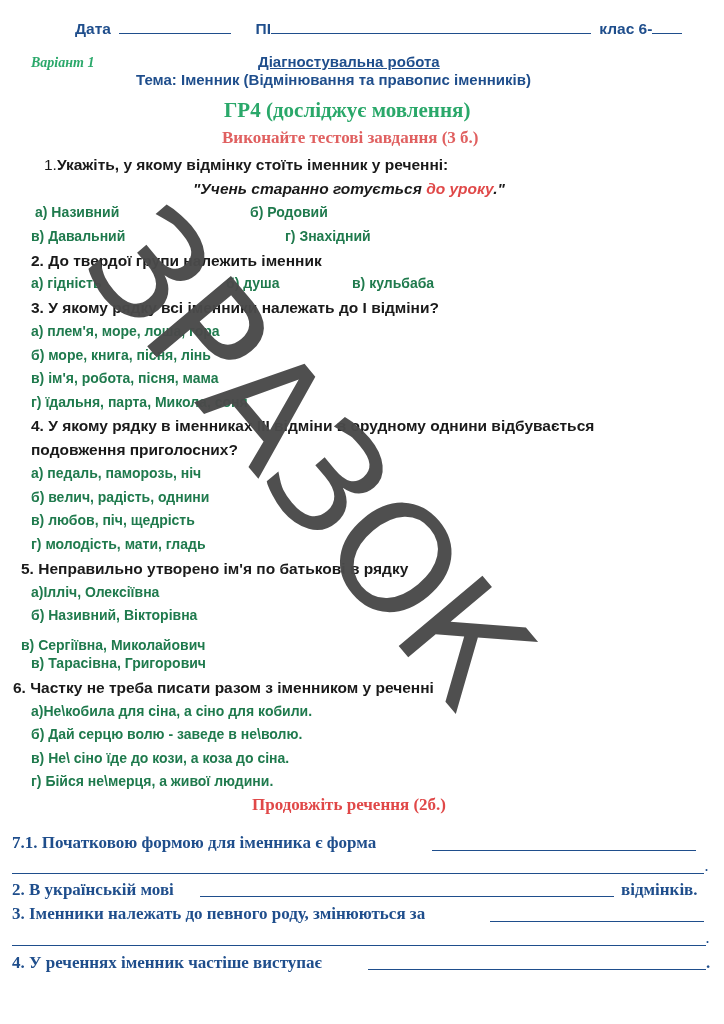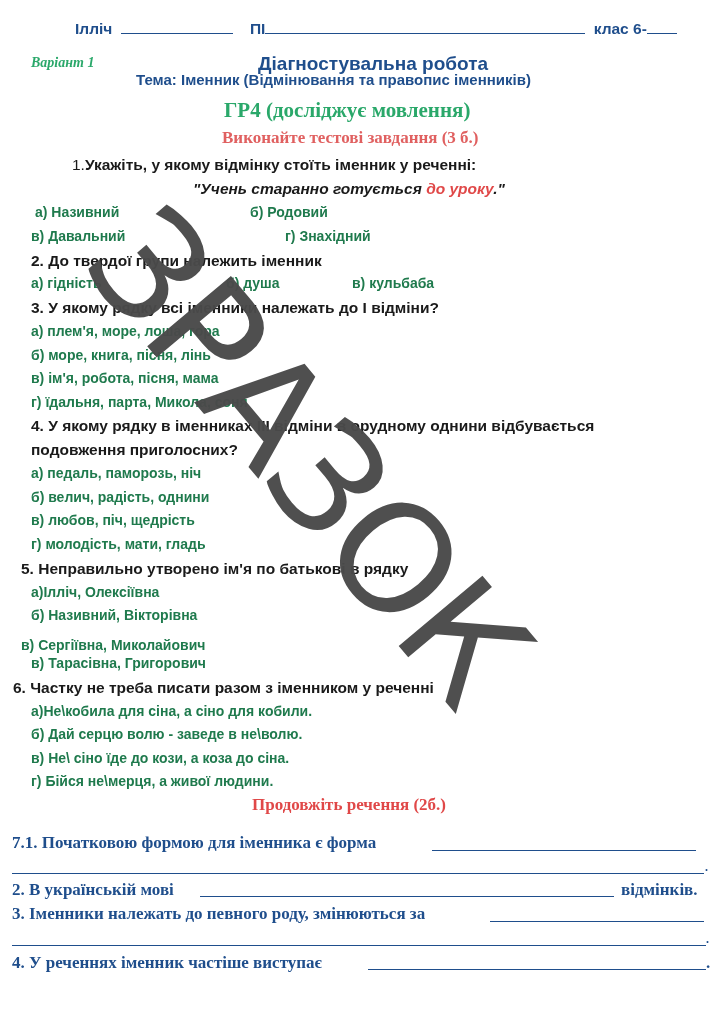--- a/index.html
+++ b/index.html
@@ -14,34 +14,34 @@
   .opt { font-size:14px; font-weight:bold; color:#1f7a4d;text-align:right; }
   .s7 { font-family:"Liberation Serif", serif; font-size:17px; font-weight:bold; color:#1f4e8c; }
   .uline { display:inline-block; border-bottom:1.5px solid #1f4e8c; height:14px; vertical-align:baseline; }
   .hline { position:absolute; border-bottom:1.5px solid #1f4e8c; height:0; }
   .watermark { position:absolute; left:130px; top:380px; font-family:"DejaVu Sans", sans-serif; font-size:150px; font-weight:normal; color:#4a4a4a; transform-origin:0 0; transform:rotate(50deg); letter-spacing:-4px; white-space:nowrap; pointer-events:none; opacity:0.97; }
 </style>
 </head>
 <body>
 
 <div class="abs blue b hdr" style="left:75px; top:19px;">
-  <span>Ілліч</span>
+  <span>Дата</span>
   <span class="uline" style="width:112px; margin-left:4px;"></span>
-  <span style="margin-left:13px;">ПІ</span><span class="uline" style="width:320px;"></span>
+  <span style="margin-left:20px;">ПІ</span><span class="uline" style="width:320px;"></span>
   <span style="margin-left:4px;">клас 6-</span><span class="uline" style="width:30px;"></span>
 </div>
 
 <div class="abs serif b" style="left:31px; top:55px; font-size:14px; font-style:italic; color:#2aa86a;">Варіант 1</div>
-<div class="abs blue b" style="left:258px; top:53px; font-size:19px;">Діагностувальна робота</div>
+<div class="abs blue b" style="left:258px; top:53px; font-size:15px;text-decoration:underline;">Діагностувальна робота</div>
 <div class="abs blue b" style="left:136px; top:71px; font-size:15px;">Тема: Іменник (Відмінювання та правопис іменників)</div>
 
 <div class="abs serif b" style="left:224px; top:98px; font-size:21px; color:#2aa86a;">ГР4  (досліджує мовлення)</div>
 <div class="abs serif b red" style="left:222px; top:128px; font-size:17px; color:#e06060;">Виконайте тестові завдання (3 б.)</div>
 
-<div class="abs q" style="left:44px; top:156px;margin-left:28px;">
+<div class="abs q" style="left:44px; top:156px;">
   <span style="font-weight:normal;">1.</span><span>Укажіть, у якому відмінку стоїть іменник у реченні:</span>
 </div>
 <div class="abs b" style="left:193px; top:180px; font-size:15.5px; font-style:italic; color:#1a1a1a;">
   <span>"Учень старанно готується </span><span class="red">до уроку</span><span>."</span>
 </div>
 <div class="abs opt" style="left:35px; top:204px;">а) Називний</div>
 <div class="abs opt" style="left:250px; top:204px;">б) Родовий</div>
 <div class="abs opt" style="left:31px; top:228px;">в) Давальний</div>
 <div class="abs opt" style="left:255px; top:228px;margin-left:30px;">г) Знахідний</div>
 

